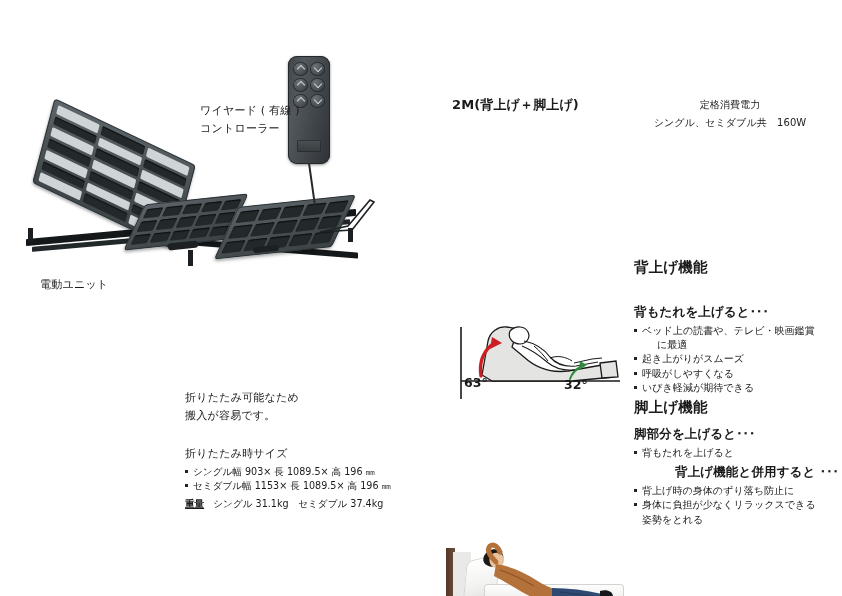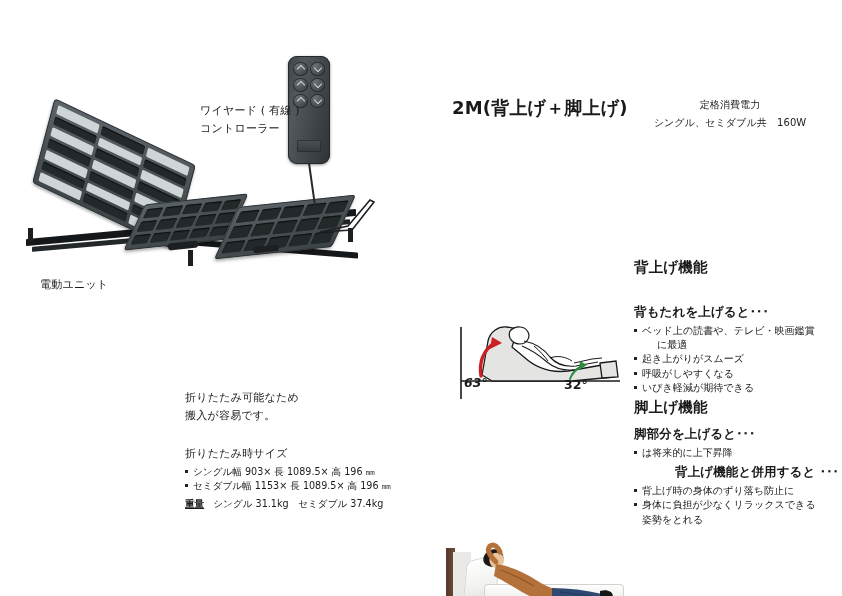--- a/index.html
+++ b/index.html
@@ -7,21 +7,21 @@
     width:842px;height:596px;background:#ffffff;
     font-family:"DejaVu Sans","Liberation Sans",sans-serif;
     color:#1a1a1a;overflow:hidden;position:relative;
   }
   .page{position:relative;width:842px;height:596px;}
   .abs{position:absolute;}
 
   
   .cap{font-size:11px;line-height:1.45;letter-spacing:.02em;}
   .cap-sm{font-size:10px;line-height:1.5;letter-spacing:.01em;}
-  .h-title{font-size:18px;font-weight:700;letter-spacing:.01em;}
+  .h-title{font-size:13px;font-weight:700;letter-spacing:.01em;}
   .h-sec{font-size:14.5px;font-weight:700;letter-spacing:.01em;}
   .h-sub{font-size:12.5px;font-weight:700;letter-spacing:.01em;}
   ul.bul{list-style:none;margin:3px 0 0 0;padding:0;}
   ul.bul li{
     font-size:10px;line-height:1.42;padding-left:8px;position:relative;
     letter-spacing:.005em;
   }
   ul.bul li:before{
     content:"";position:absolute;left:0;top:5px;
     width:3px;height:3px;background:#222;
@@ -245,21 +245,21 @@
       <path d="M82 33 C88 38 93 44 96 48" fill="none" stroke="#1a1a1a" stroke-width="1"></path>
       <path d="M98 45 C106 42 114 44 120 48" fill="none" stroke="#1a1a1a" stroke-width="1"></path>
       <path d="M122 50 L140 46 L150 45" fill="none" stroke="#1a1a1a" stroke-width="1"></path>
 
       <path d="M29 63 C27 50 31 38 42 30" fill="none" stroke="#cc1f23" stroke-width="3.4" stroke-linecap="round"></path>
       <path d="M40 24 L50 30 L38 36 Z" fill="#cc1f23"></path>
 
       <path d="M118 66 C120 60 124 56 130 53" fill="none" stroke="#2e8b3d" stroke-width="2" stroke-linecap="round"></path>
       <path d="M128 48 L135 52 L127 57 Z" fill="#2e8b3d"></path>
     </svg>
-    <div class="abs" style="left:12px;top:62px;font-size:12.5px;font-weight:700;font-style:italic;">63°</div>
+    <div class="abs" style="left:12px;top:62px;font-size:12.5px;font-weight:700;">63°</div>
     <div class="abs" style="left:112px;top:64px;font-size:12.5px;font-weight:700;">32°</div>
   </div>
 
   <div class="abs lifephoto" style="left:440px;top:250px;">
 
     <div class="headboard" style="left:6px;top:30px;width:9px;height:62px;"></div>
     <div class="headpanel" style="left:13px;top:34px;width:18px;height:54px;"></div>
 
     <div class="mattress" style="left:24px;top:40px;width:34px;height:52px;transform:skewY(-20deg) rotate(6deg);border-radius:6px 8px 2px 2px;"></div>
     <div class="mattress" style="left:44px;top:66px;width:140px;height:24px;border-radius:4px;"></div>
@@ -292,21 +292,21 @@
       <li>起き上がりがスムーズ</li>
       <li>呼吸がしやすくなる</li>
       <li>いびき軽減が期待できる</li>
     </ul>
   </div>
 
   <div class="abs" style="left:634px;top:398px;width:205px;">
     <div class="h-sec">脚上げ機能</div>
     <div class="h-sub" style="margin-top:9px;">脚部分を上げると･･･</div>
     <ul class="bul">
-      <li>は将来的に上下昇降</li>
+      <li>背もたれを上げると</li>
     </ul>
     <div class="h-sub" style="margin-top:4px;text-align:right;">背上げ機能と併用すると ･･･</div>
     <ul class="bul">
       <li>背上げ時の身体のずり落ち防止に</li>
       <li>身体に負担が少なくリラックスできる</li>
       <li class="cont">姿勢をとれる</li>
     </ul>
   </div>
 
   <div class="abs" style="left:185px;top:390px;width:225px;">

